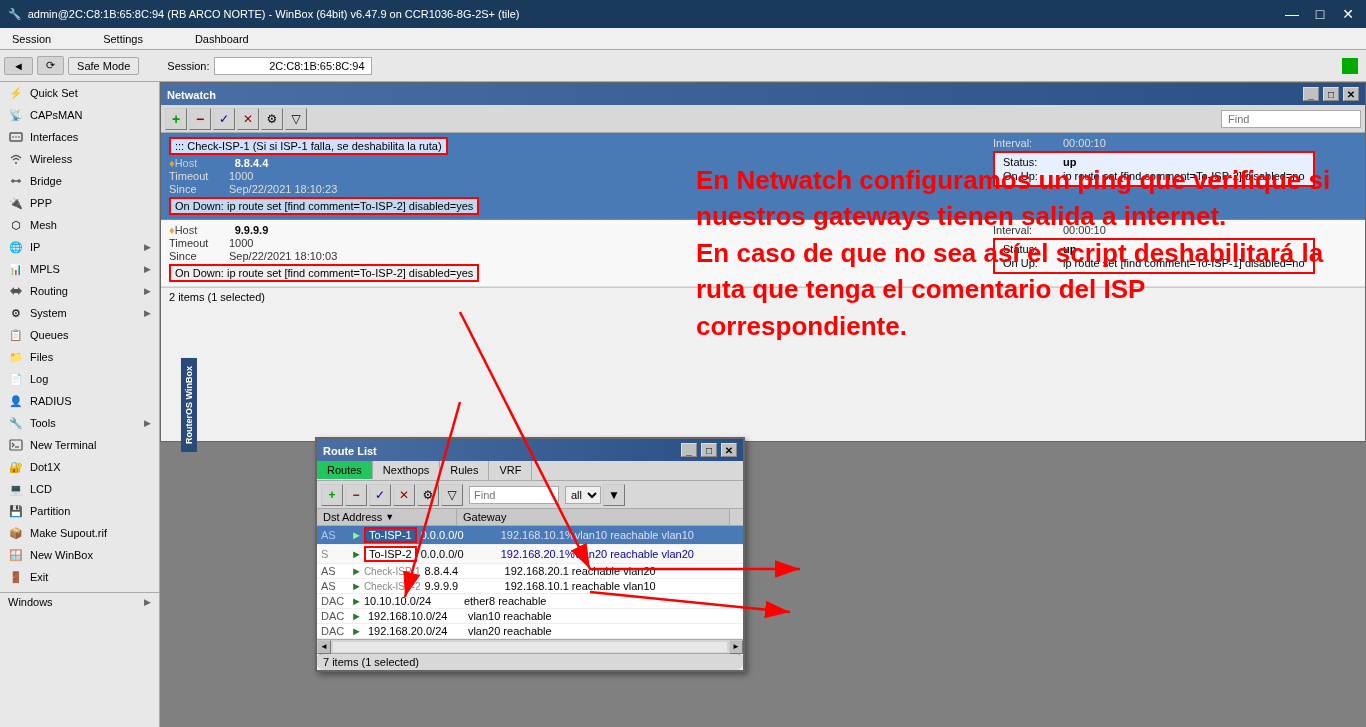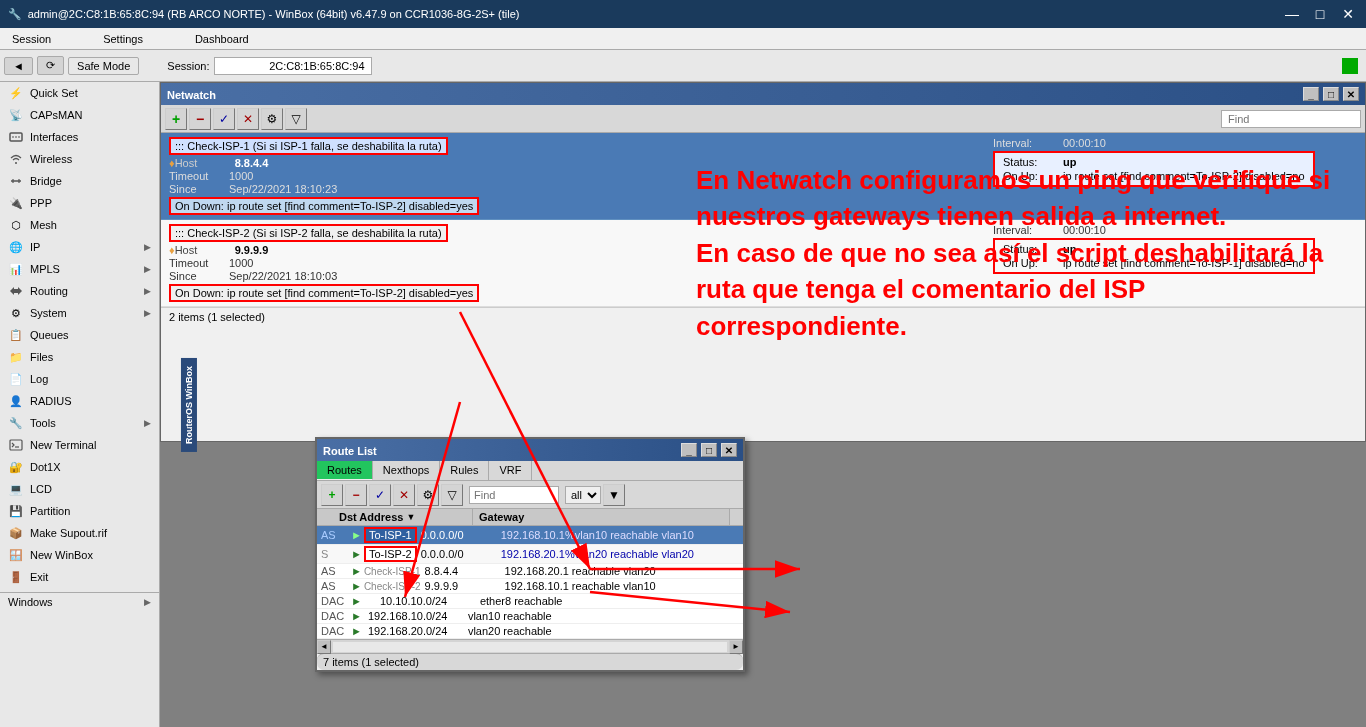--- a/index.html
+++ b/index.html
@@ -286,23 +286,20 @@
                 <span>ip route set [find comment=To-ISP-2] disabled=no</span>
               </div>
             </div>
           </div>
         </div>
       </div>
 
       <div style="background:#f8f8f8; padding:4px 8px; border-bottom:1px solid #ddd;">
         <div style="display:flex; align-items:flex-start;">
           <div style="flex:1;">
-            <div style="margin-bottom:2px;">
-              <span style="border:2px solid red; padding:1px 4px; background:#f0f0f0; color:#000; font-size:11px; display:inline-block;">::: Check-ISP-2 (Si si ISP-2 falla, se deshabilita la ruta)</span>
-            </div>
             <div style="display:flex; align-items:center; margin-bottom:1px;">
               <span style="color:#e8a040;">♦ </span>
               <span style="min-width:60px; color:#444;">Host</span>
               <span style="font-weight:bold;">9.9.9.9</span>
             </div>
             <div style="display:flex; color:#333; margin-bottom:1px;">
               <span style="min-width:60px;">Timeout</span>
               <span>1000</span>
             </div>
             <div style="display:flex; color:#333; margin-bottom:2px;">
@@ -358,21 +355,21 @@
         <div class="win-tool-btn" style="color:#a00000;">✕</div>
         <div class="win-tool-btn">⚙</div>
         <div class="win-tool-btn">▽</div>
         <input style="background: rgb(255, 255, 255); border: 1px solid rgb(170, 170, 170); padding: 2px 4px; font-size: 11px; width: 90px; margin-left: 4px;" placeholder="Find">
         <select style="font-size:11px; border:1px solid #aaa; padding:1px; margin-left:4px;">
           <option>all</option>
         </select>
         <div class="win-tool-btn">▼</div>
       </div>
 
-      <div style="display:flex; background:#c8c8c8; border-bottom:1px solid #aaa; font-weight:bold; font-size:11px;padding-left:16px;">
+      <div style="display:flex; background:#c8c8c8; border-bottom:1px solid #aaa; font-weight:normal; font-size:11px;">
         <div style="min-width:140px; padding:2px 6px; border-right:1px solid #aaa; display:flex; align-items:center; gap:3px;">
           <span>Dst Address</span>
           <span style="font-size:9px;">▼</span>
         </div>
         <div style="flex:1; padding:2px 6px;">Gateway</div>
         <div style="width:14px; background:#d0d0d0; border-left:1px solid #aaa;"></div>
       </div>
 
       <div style="background:#fff; max-height:240px; overflow-y:auto;">
 
@@ -404,21 +401,21 @@
           <span style="min-width:30px; color:#555;">AS</span>
           <span style="color:#2a7a2a; margin-right:2px;">►</span>
           <span style="margin-right:4px; color:#888; font-size:10px;">Check-ISP-2</span>
           <span style="min-width:80px;">9.9.9.9</span>
           <span>192.168.10.1 reachable vlan10</span>
         </div>
 
         <div class="route-row" style="padding:1px 4px; display:flex; align-items:center; font-size:11px;">
           <span style="min-width:30px; color:#555;">DAC</span>
           <span style="color:#2a7a2a; margin-right:2px;">►</span>
-          <span style="min-width:100px; margin-left:16px;">10.10.10.0/24</span>
+          <span style="min-width:100px; margin-left:0;">10.10.10.0/24</span>
           <span>ether8 reachable</span>
         </div>
 
         <div class="route-row" style="padding:1px 4px; display:flex; align-items:center; font-size:11px;">
           <span style="min-width:30px; color:#555;">DAC</span>
           <span style="color:#2a7a2a; margin-right:2px;">►</span>
           <span style="min-width:100px; margin-left:4px;">192.168.10.0/24</span>
           <span>vlan10 reachable</span>
         </div>
 

